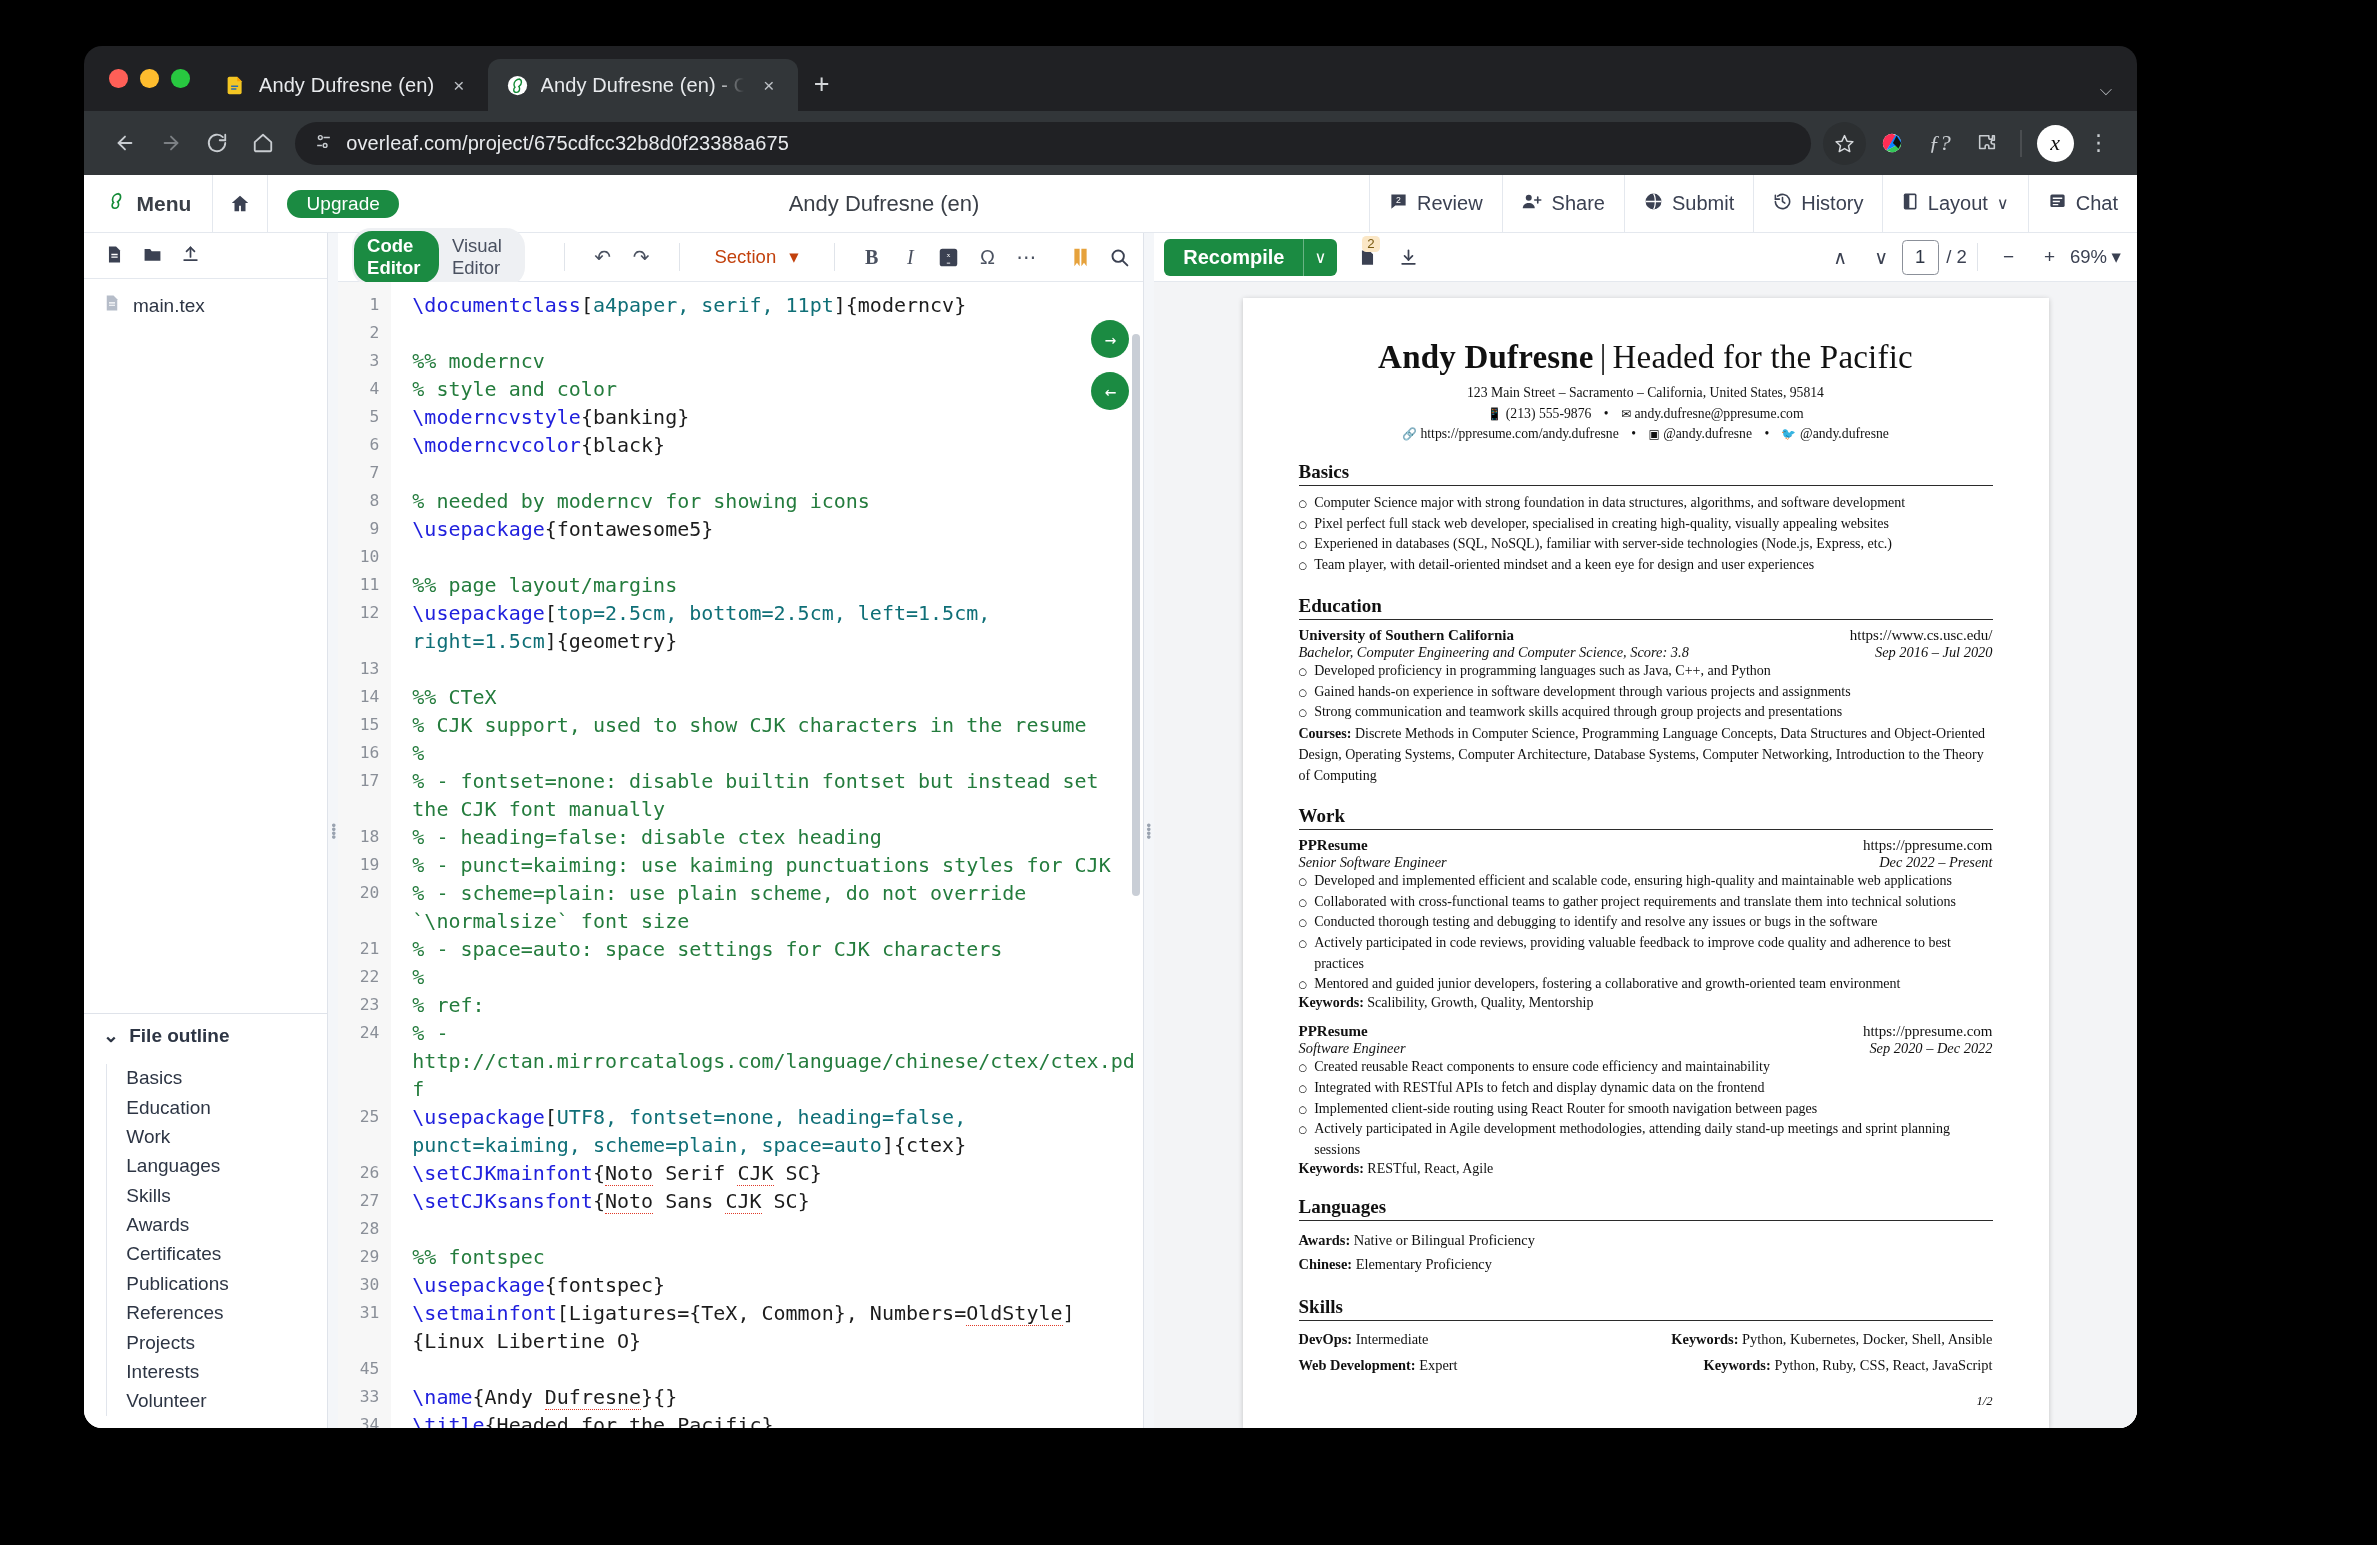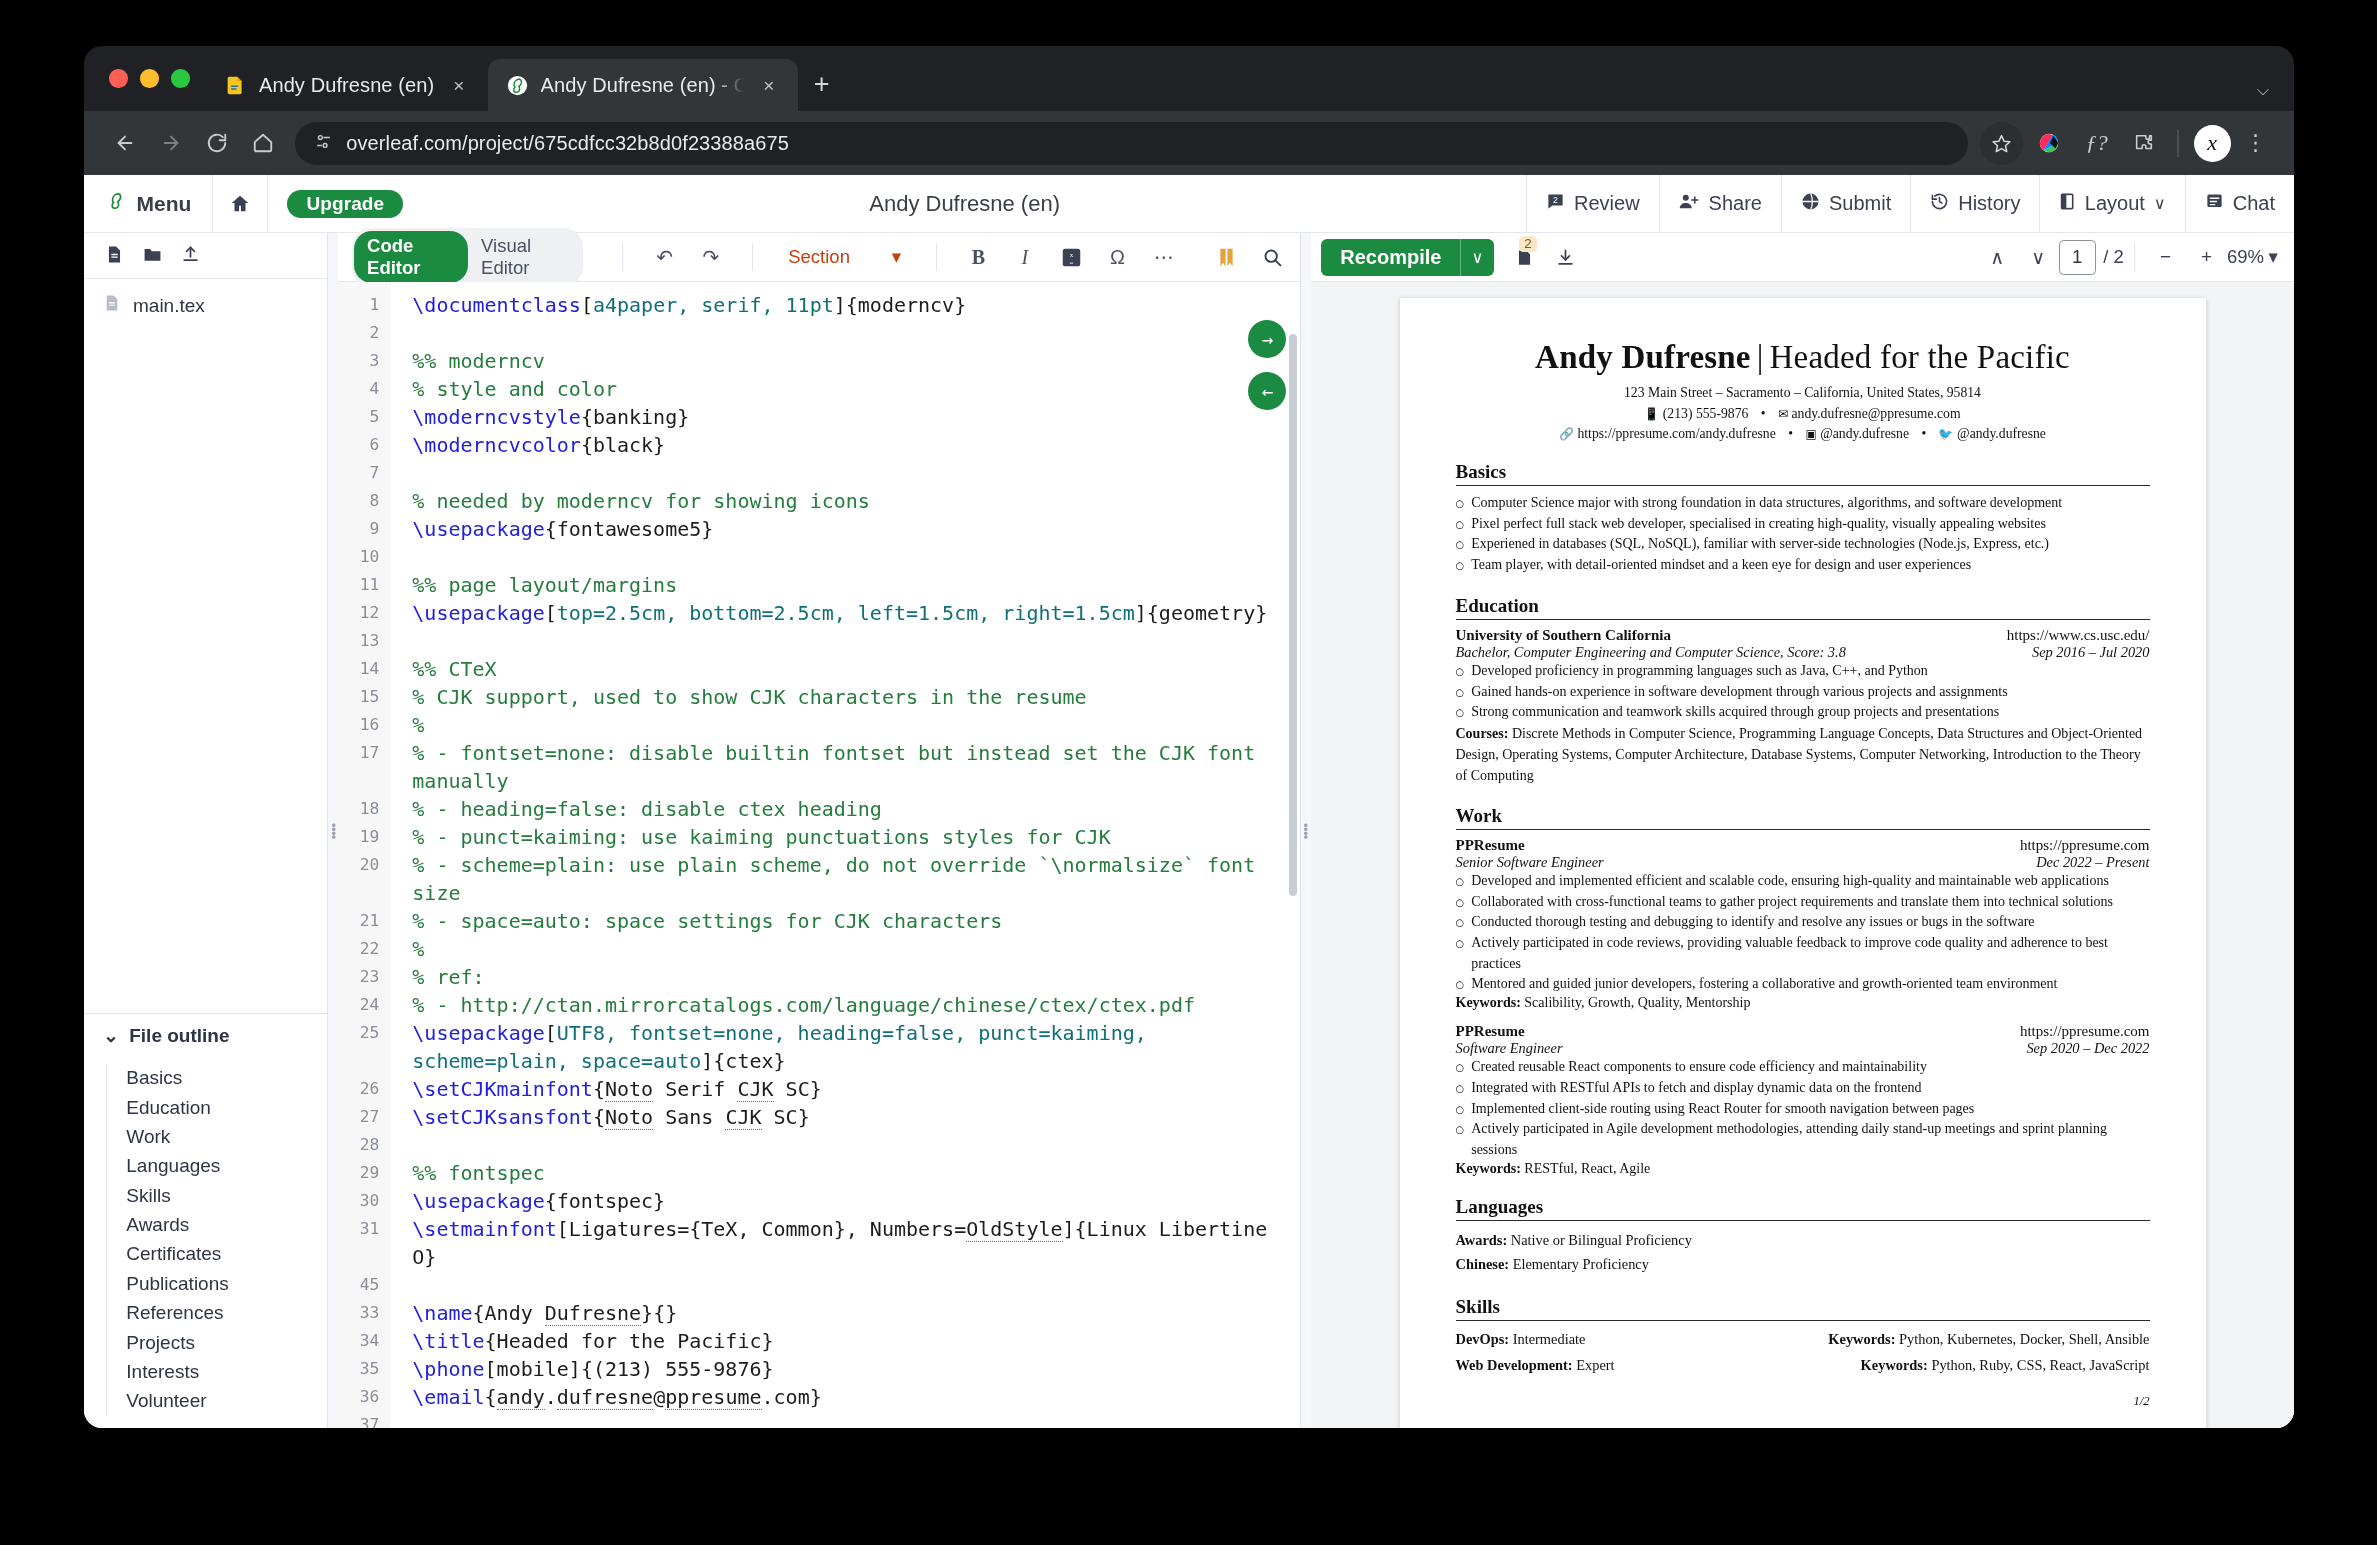--- a/index.html
+++ b/index.html
@@ -7,21 +7,21 @@
     width: 2377px; height: 1545px;
     background: #000;
     font-family: "Liberation Sans", sans-serif;
     overflow: hidden;
   }
 
   
   .browser {
     position: absolute;
     left: 84px; top: 46px;
-    width: 2210px; height: 1382px;
+    width: 2053px; height: 1382px;
     background: #202124;
     border-radius: 18px;
     overflow: hidden;
     box-shadow: 0 13.3px 44px rgba(0,0,0,.55);
   }
 
   
   .tabstrip {
     height: 65px;
     display: flex; align-items: flex-end;
@@ -132,21 +132,21 @@
   }
   .ol-home {
     width: 55px; display: flex; align-items: center; justify-content: center;
     border-right: 0.7px solid #e4e8ee; color: #3b4152;
   }
   .upgrade-wrap { display: flex; align-items: center; padding-left: 19px; }
   .upgrade {
     background: #1b8b42; color: #fff;
     border-radius: 22px;
     padding: 3px 19px;
-    font-size: 19px; font-weight: 700;
+    font-size: 19px; font-weight: 400;
     letter-spacing: 0.1px;
   }
   .ol-title {
     flex: 1 1 auto;
     display: flex; align-items: center; justify-content: center;
     color: #3a3f47; font-size: 22px;
   }
   .ol-right { display: flex; align-items: stretch; }
   .ol-item {
     display: flex; align-items: center; gap: 9px;

